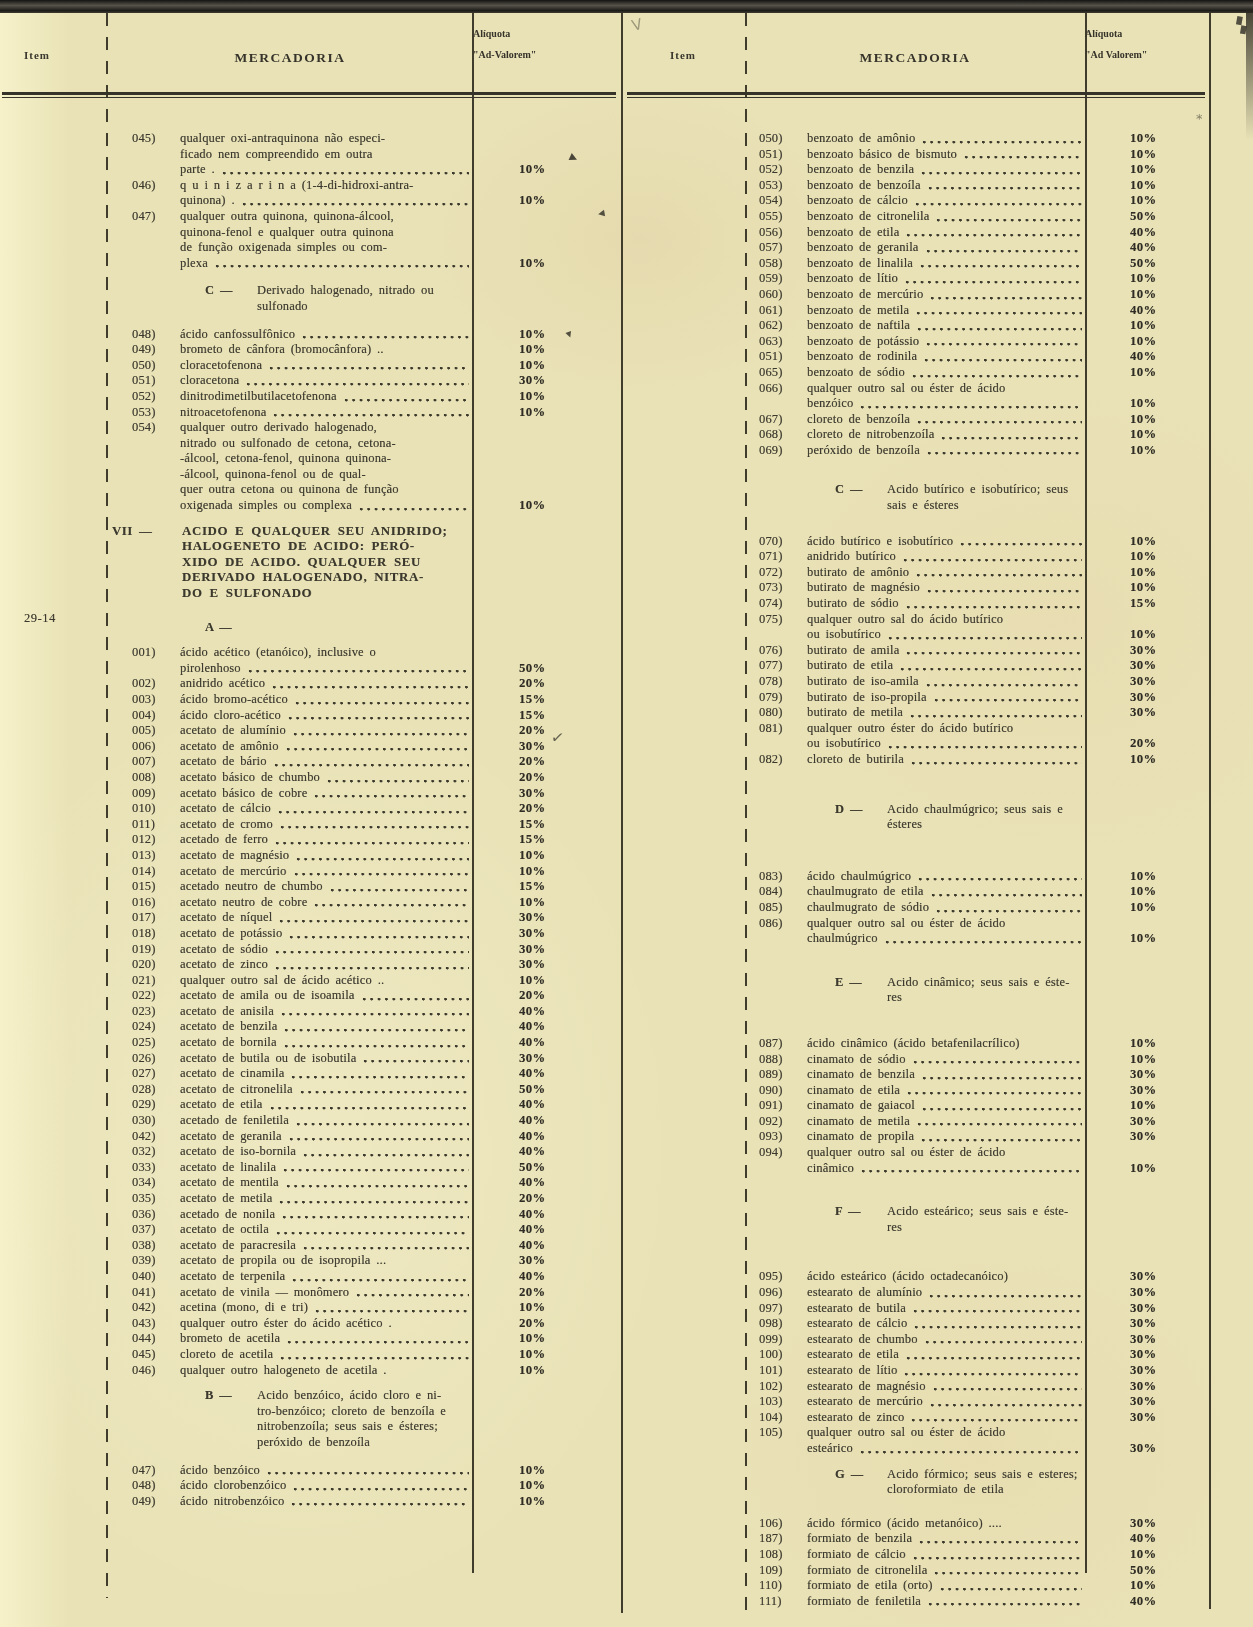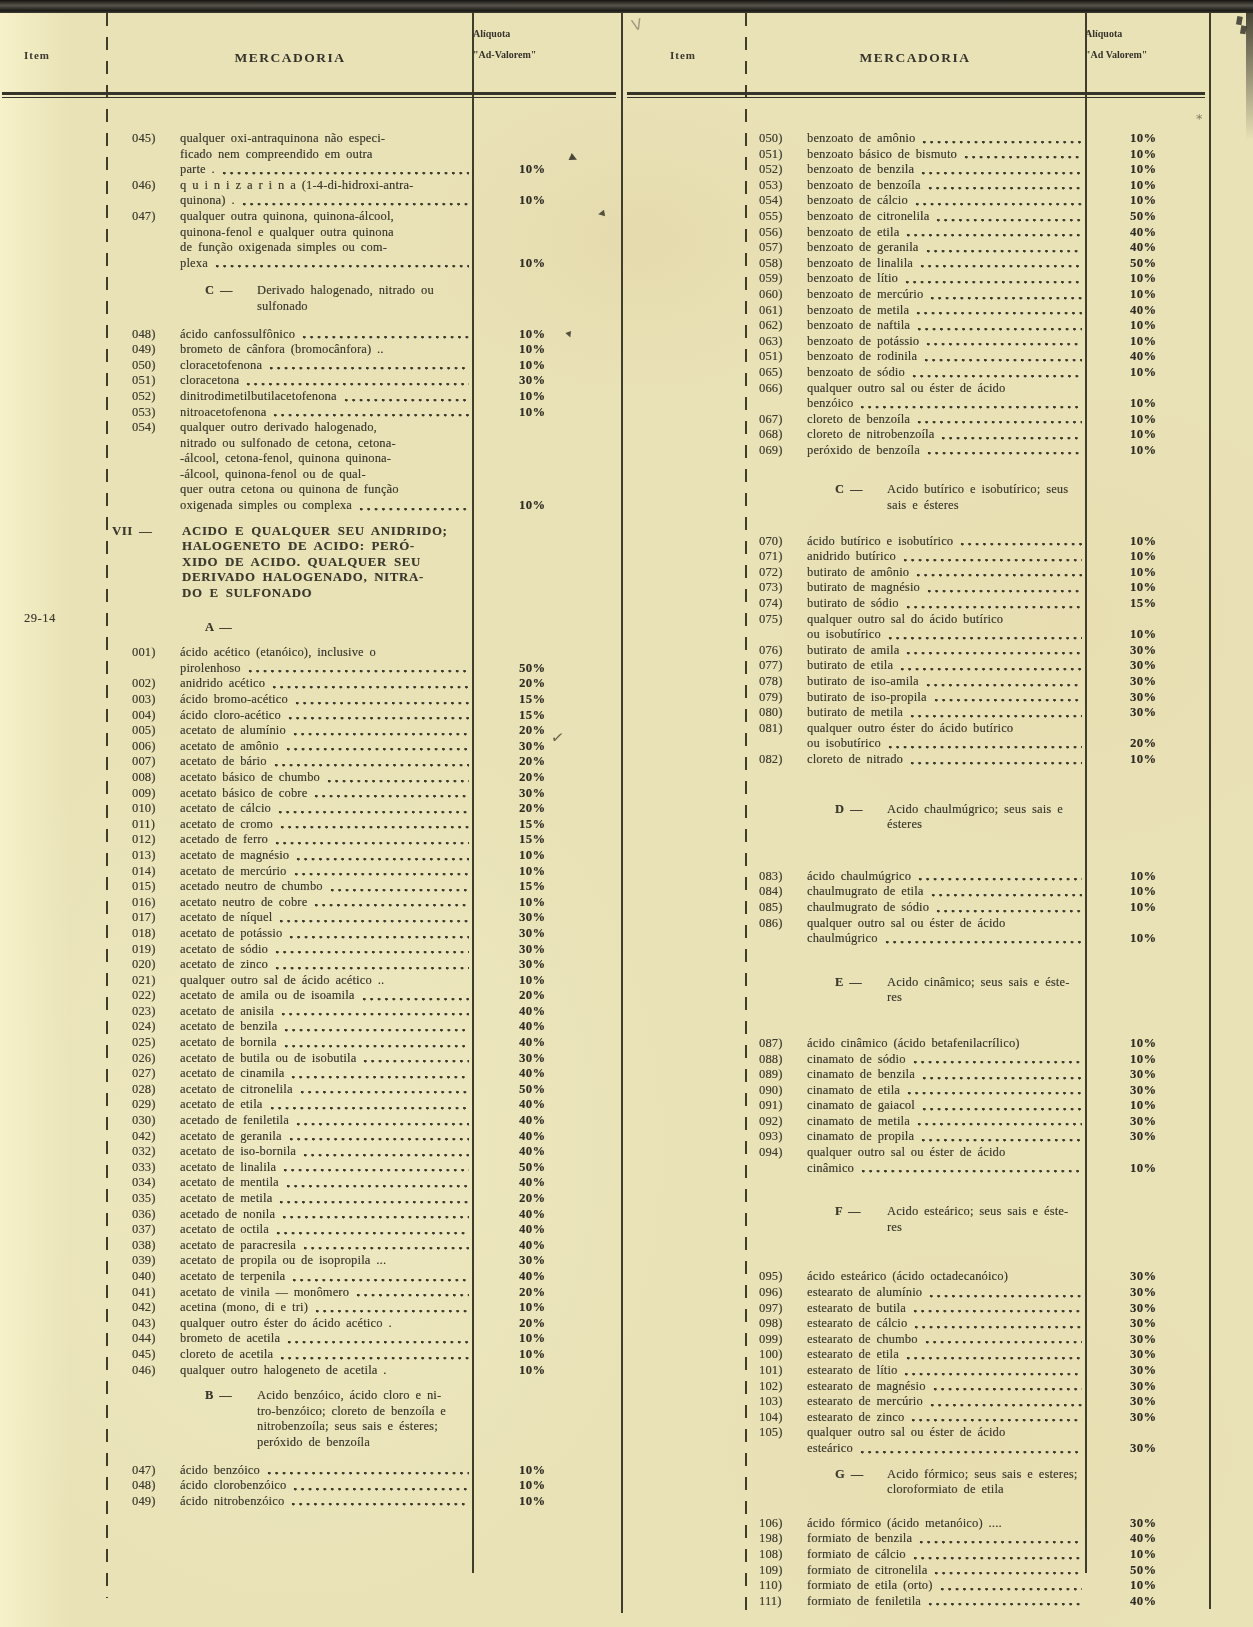--- a/index.html
+++ b/index.html
@@ -1069,21 +1069,21 @@
             <span class="txt">ou isobutírico</span>
             <span class="dots"></span>
           </div>
         </div>
         <span class="pct">20%</span>
       </div>
       <div class="row re">
         <span class="num">082)</span>
         <div class="body">
           <div class="last">
-            <span class="txt">cloreto de nitrado</span>
+            <span class="txt">cloreto de butirila</span>
             <span class="dots"></span>
           </div>
         </div>
         <span class="pct">10%</span>
       </div>
       <div class="gap" style="height: 34px;"></div>
       <div class="row rs">
         <span class="shead">D —</span>
         <div class="slines">
           <div class="ln">Acido chaulmúgrico; seus sais e</div>
@@ -1352,21 +1352,21 @@
       <div class="row re">
         <span class="num">106)</span>
         <div class="body">
           <div class="last">
             <span class="txt">ácido fórmico (ácido metanóico) ....</span>
           </div>
         </div>
         <span class="pct">30%</span>
       </div>
       <div class="row re">
-        <span class="num">198)</span>
+        <span class="num">187)</span>
         <div class="body">
           <div class="last">
             <span class="txt">formiato de benzila</span>
             <span class="dots"></span>
           </div>
         </div>
         <span class="pct">40%</span>
       </div>
       <div class="row re">
         <span class="num">108)</span>

